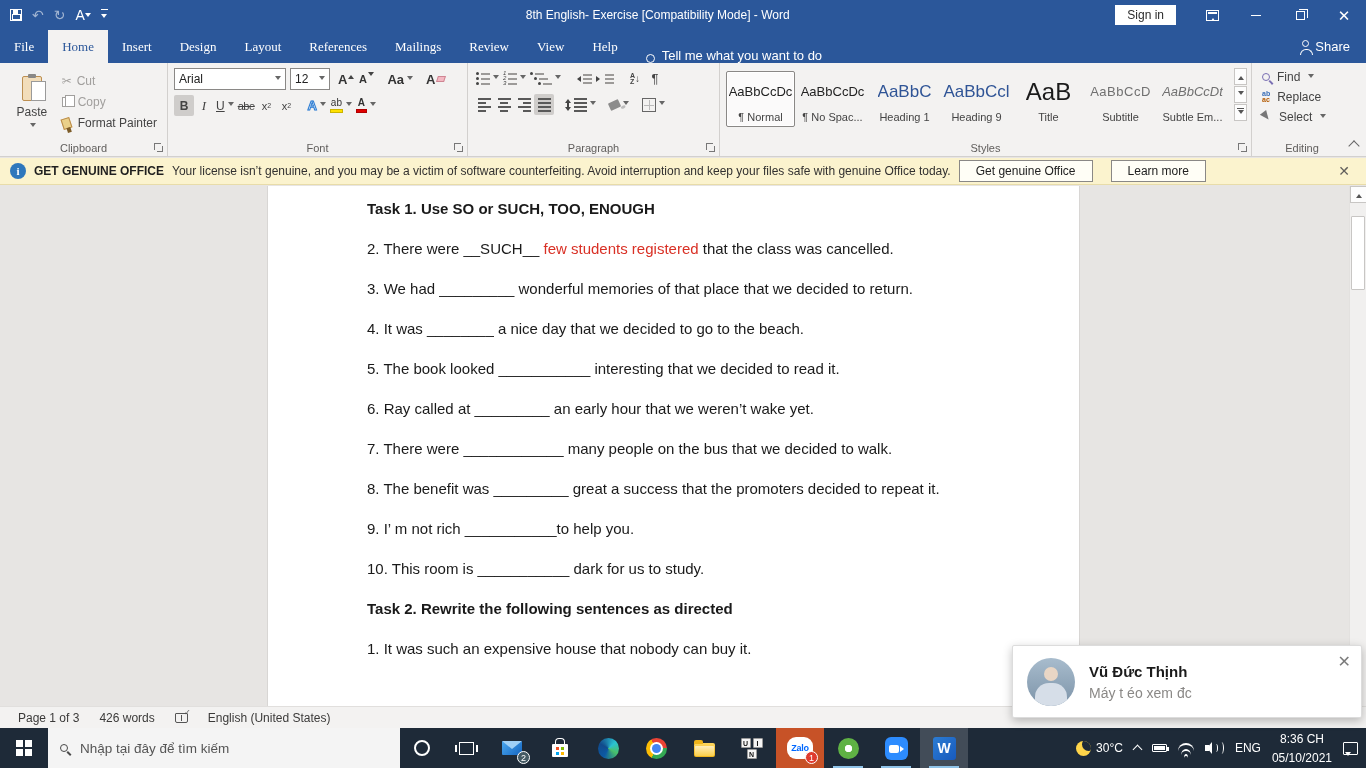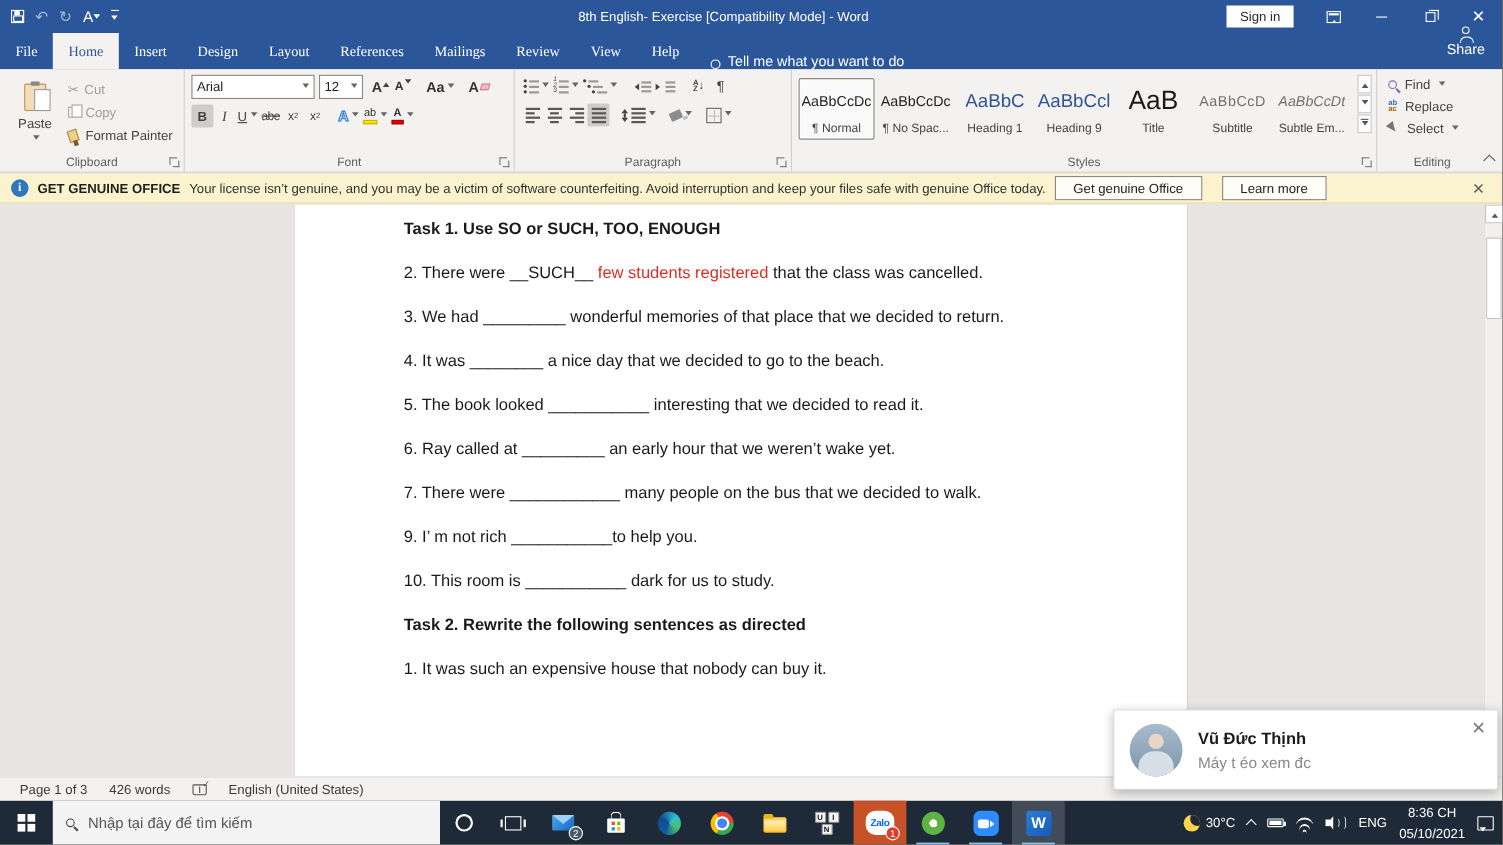--- a/index.html
+++ b/index.html
@@ -35,21 +35,21 @@
 
   
   .tabrow{position:absolute;left:0;top:30px;width:100%;height:33px;background:var(--accent);
     display:flex;align-items:stretch;color:#fff;font-size:13px;}
   .tabs{display:flex;align-items:stretch;}
   .tab{padding:0 14px;display:flex;align-items:center;cursor:pointer;white-space:nowrap;font-family:Liberation Serif, serif;}
   .tab.active{background:var(--ribbon);color:var(--accent);}
   .tellme{display:flex;align-items:flex-end;gap:7px;margin-left:14px;cursor:pointer;}
   .bulb{width:9px;height:9px;border:1.5px solid #fff;border-radius:50%;position:relative;}
   .bulb::after{content:"";position:absolute;left:2px;top:9px;width:3px;height:3px;border-left:1.5px solid #fff;border-right:1.5px solid #fff;}
-  .share{margin-left:auto;display:flex;align-items:center;gap:6px;padding-right:16px;cursor:pointer;flex-direction:column;}
+  .share{margin-left:auto;display:flex;align-items:center;gap:6px;padding-right:16px;cursor:pointer;}
   .person{width:7px;height:7px;border:1.5px solid #fff;border-radius:50%;position:relative;margin-top:-6px;}
   .person::after{content:"";position:absolute;left:-3px;top:8px;width:11px;height:5px;border:1.5px solid #fff;border-bottom:none;border-radius:6px 6px 0 0;}
 
   
   .ribbon{position:absolute;left:0;top:63px;width:100%;height:94px;background:var(--ribbon);
     border-bottom:1px solid var(--border);display:flex;font-size:12px;color:#444;}
   .rgroup{position:relative;height:100%;border-right:1px solid var(--border);padding:5px 6px 18px 6px;}
   .rgroup-label{position:absolute;bottom:2px;left:0;right:0;text-align:center;font-size:11px;color:#605e5c;}
   .launcher{position:absolute;right:3px;bottom:3px;width:10px;height:10px;cursor:pointer;}
   .launcher::before{content:"";position:absolute;left:0;top:0;width:6px;height:6px;border-left:1px solid #777;border-top:1px solid #777;}
@@ -658,20 +658,21 @@
 
   <div class="docarea">
     <div class="page">
         <p class="h">Task 1. Use SO or SUCH, TOO, ENOUGH</p>
         <p><span>2. There were __SUCH__ </span><span class="red">few students registered</span><span> that the class was cancelled.</span></p>
         <p><span>3. We had _________ wonderful memories of that place that we decided to return.</span></p>
         <p><span>4. It was ________ a nice day that we decided to go to the beach.</span></p>
         <p><span>5. The book looked ___________ interesting that we decided to read it.</span></p>
         <p><span>6. Ray called at _________ an early hour that we weren’t wake yet.</span></p>
         <p><span>7. There were ____________ many people on the bus that we decided to walk.</span></p>
+        <p><span>8. The benefit was _________ great a success that the promoters decided to repeat it.</span></p>
         <p><span>9. I’ m not rich ___________to help you.</span></p>
         <p><span>10. This room is ___________ dark for us to study.</span></p>
         <p class="h">Task 2. Rewrite the following sentences as directed</p>
         <p><span>1. It was such an expensive house that nobody can buy it.</span></p>
       </div>
     <div class="vscroll">
       <div class="vs-up">
           <i class="tri-u"></i>
         </div>
       <div class="vs-thumb"></div>

